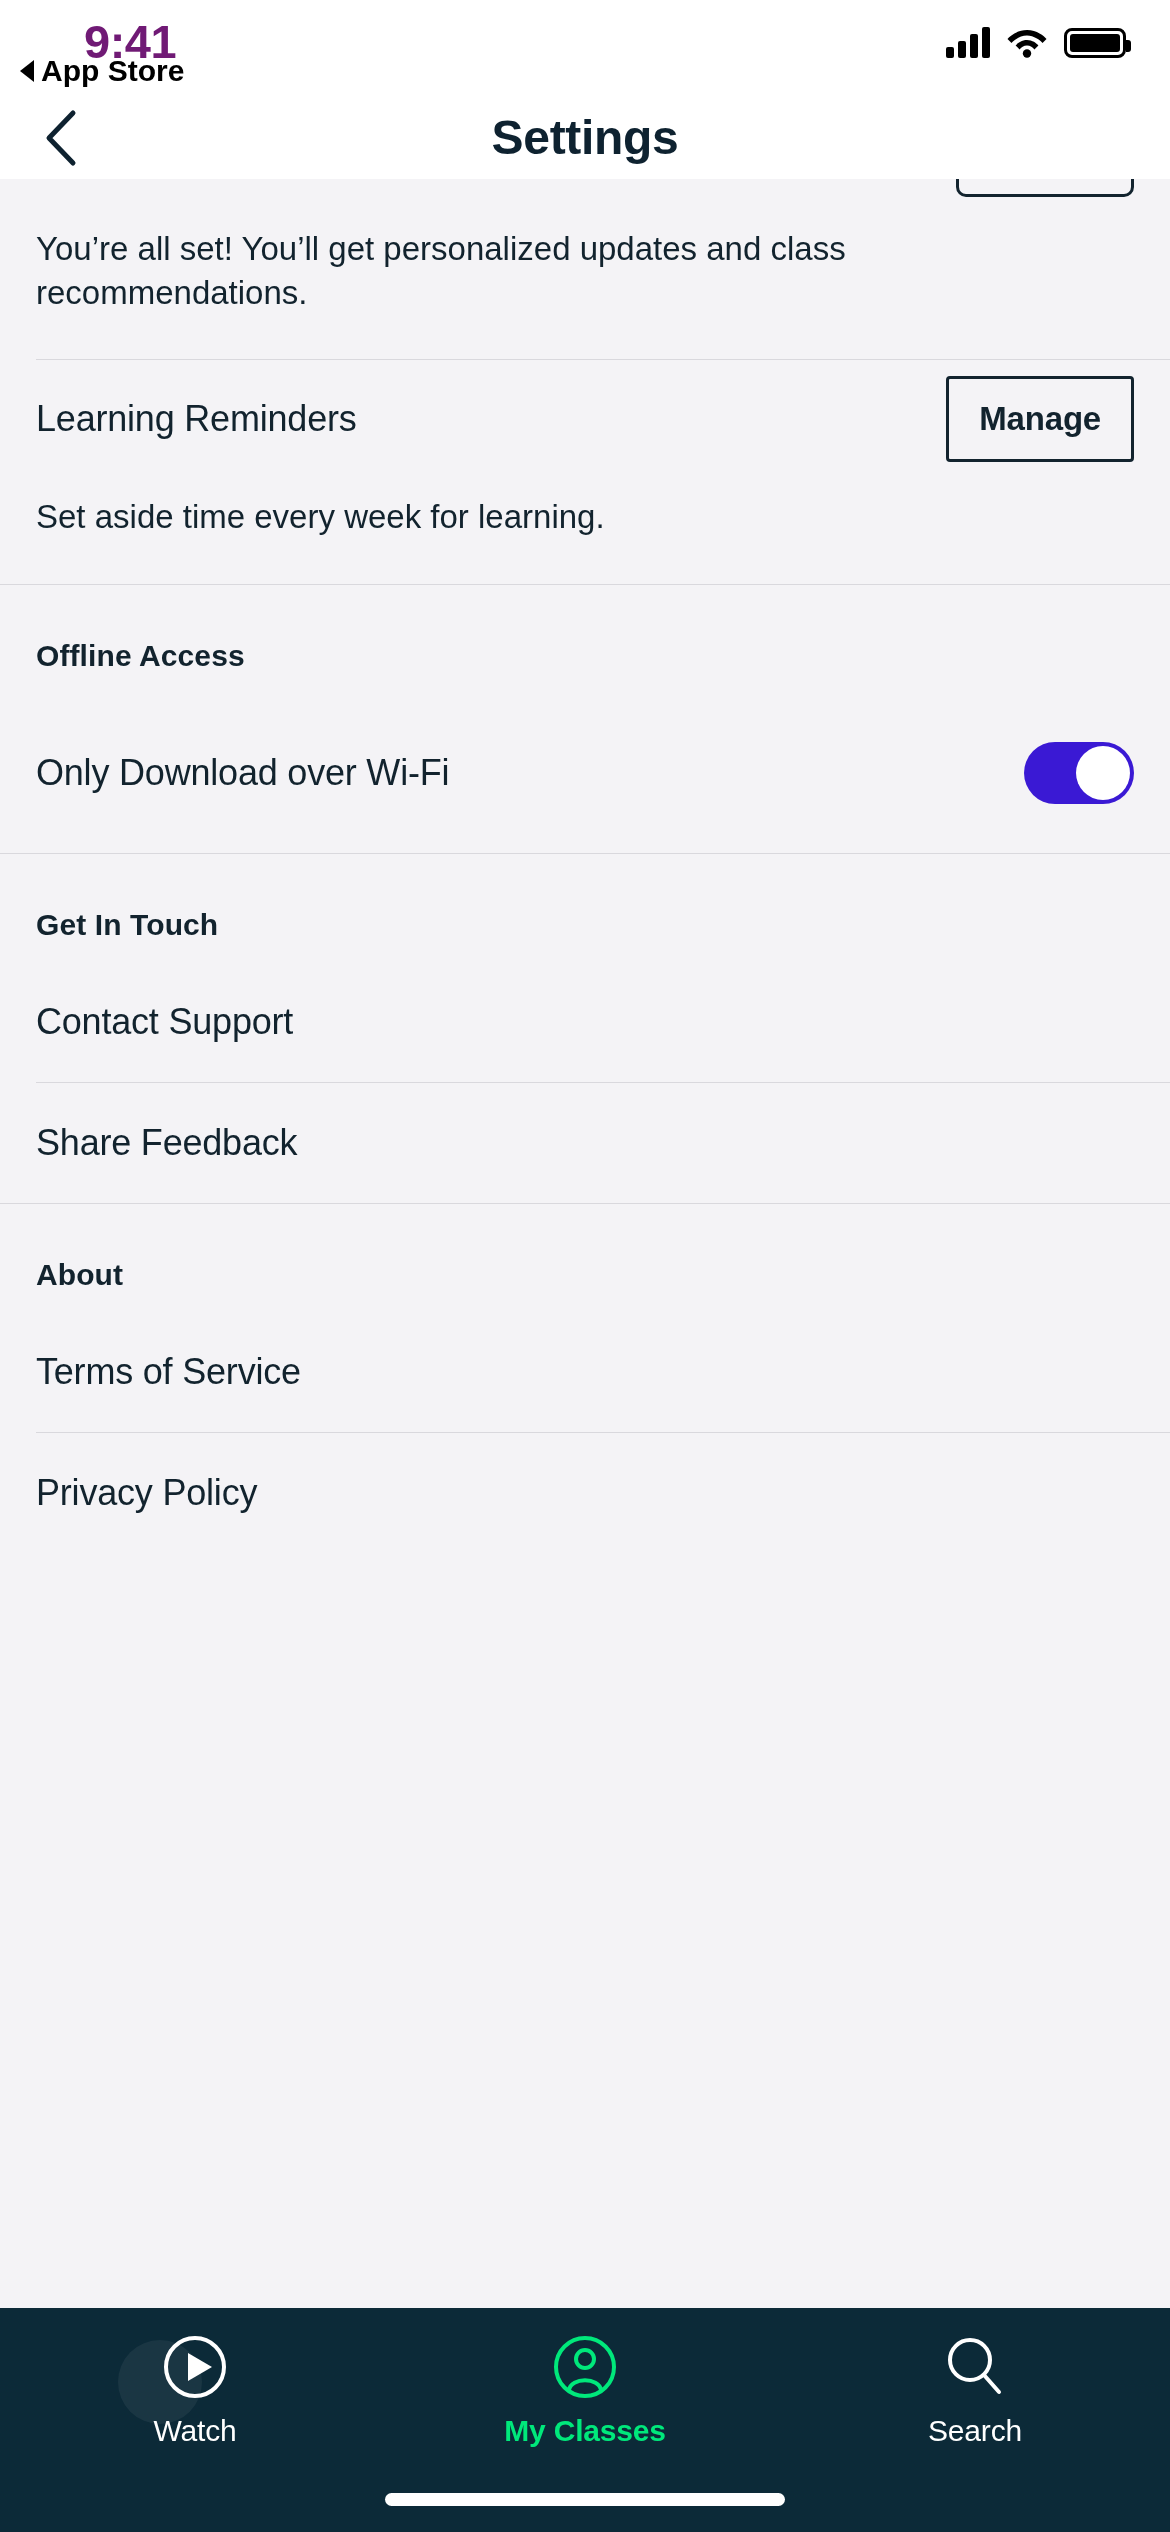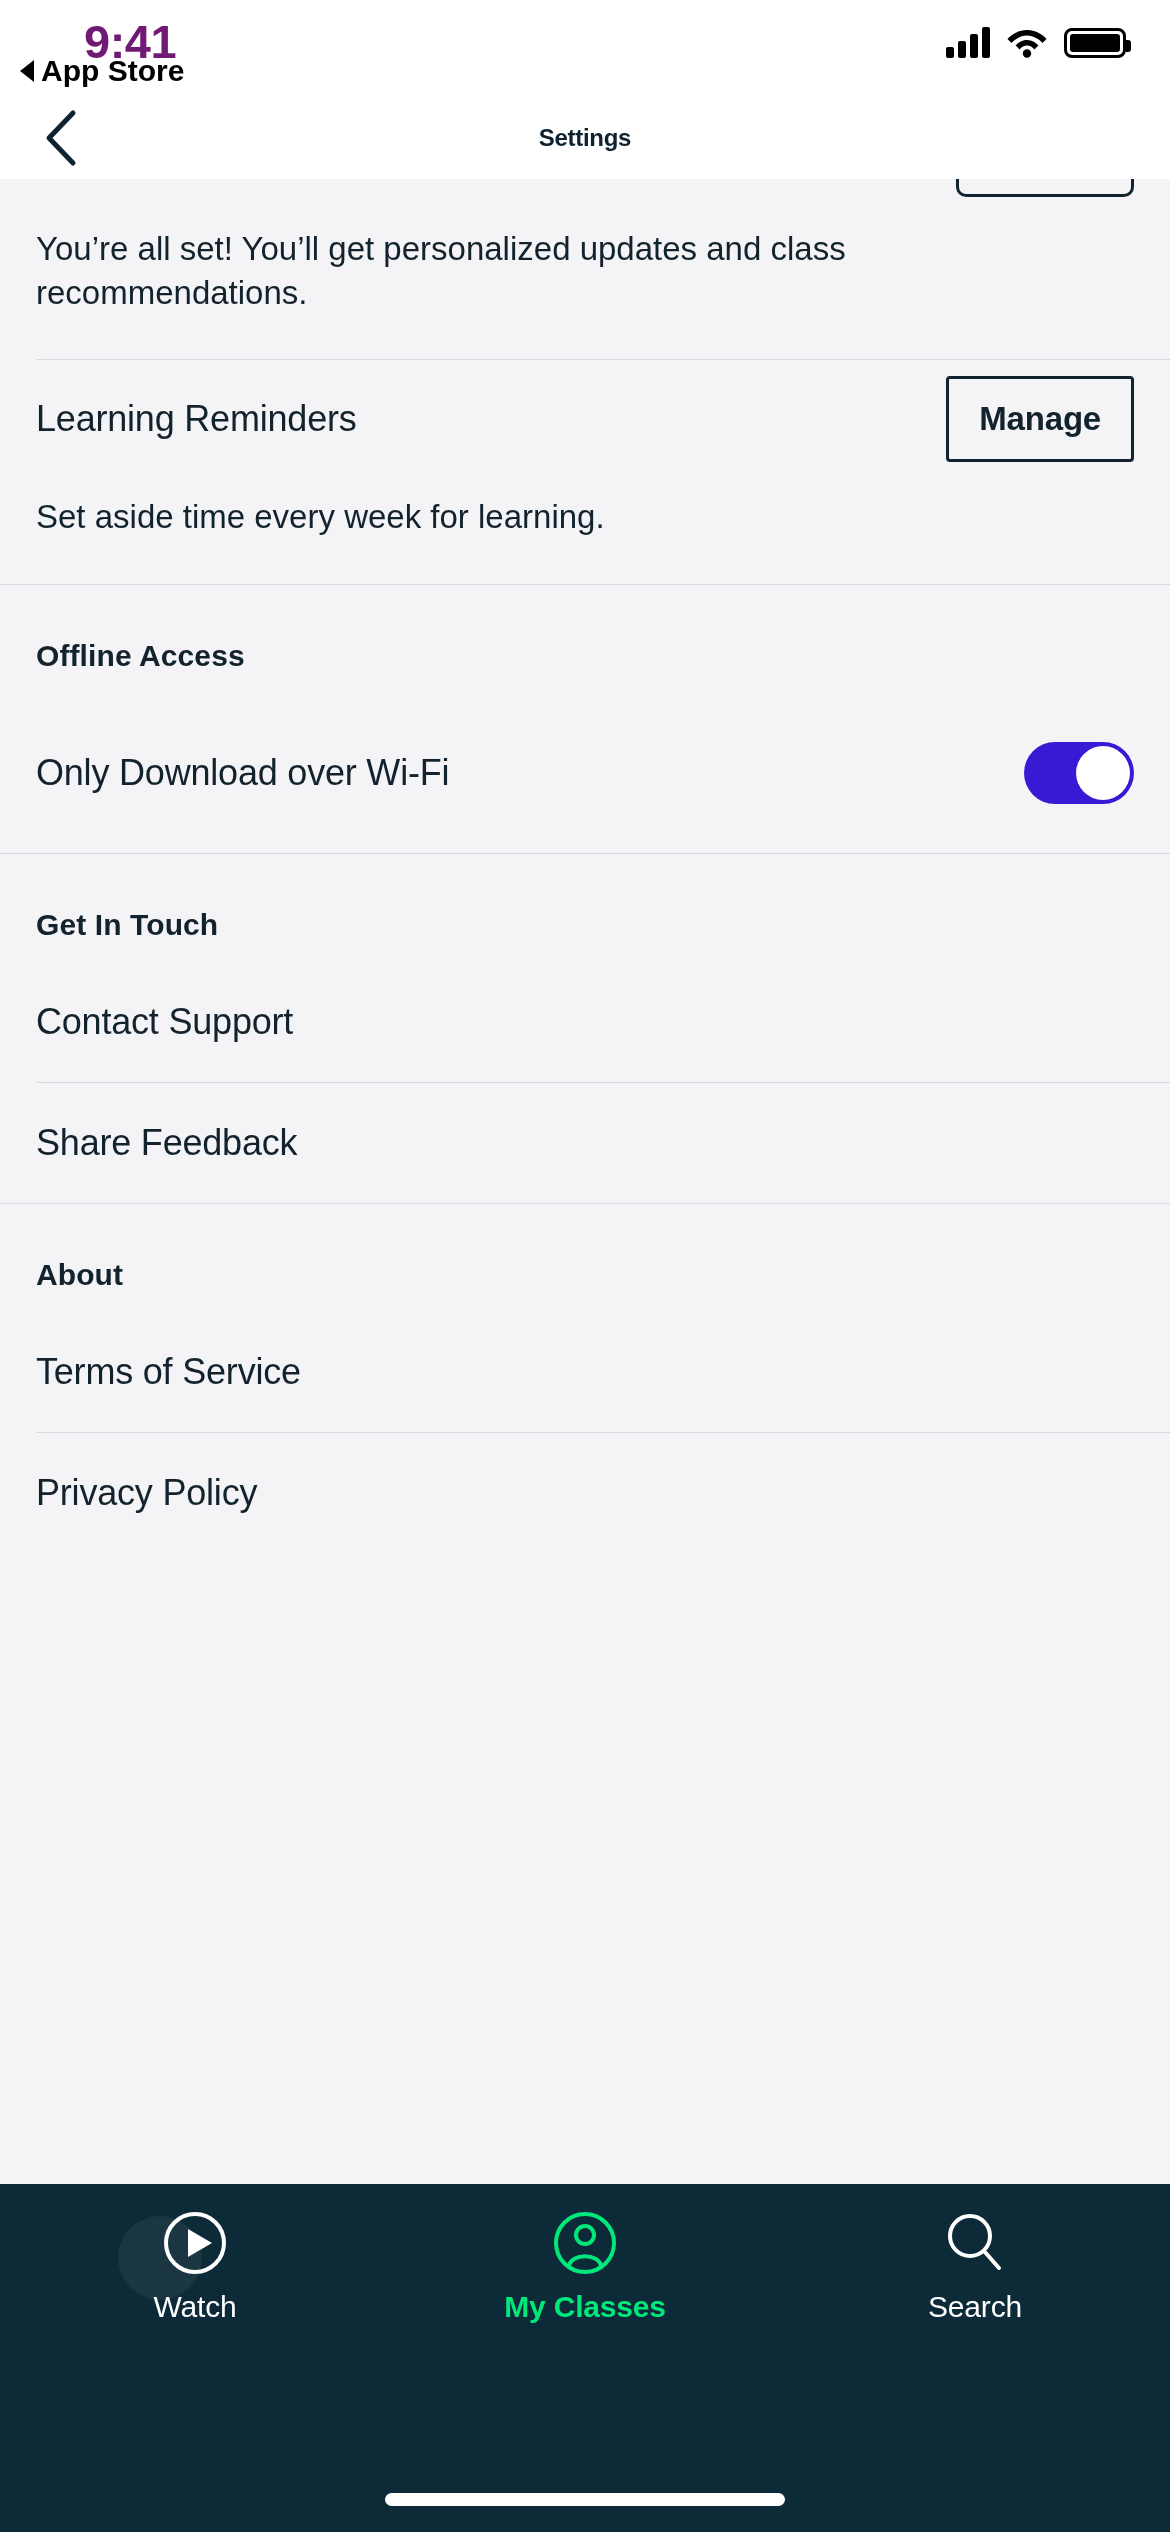--- a/index.html
+++ b/index.html
@@ -63,21 +63,21 @@
   
   .navbar{
     position:relative; height:83px; background:#fff; flex:0 0 auto;
     display:flex; align-items:center; justify-content:center;
   }
   .nav-back{
     position:absolute; left:30px; top:50%; transform:translateY(-50%);
     width:60px;height:60px; display:flex;align-items:center;justify-content:center;
   }
   .nav-title{
-    font-size:24px; font-weight:700; color:#0E2230; letter-spacing:-0.3px;
+    font-size:48px; font-weight:700; color:#0E2230; letter-spacing:-0.3px;
   }
 
   
   .content{
     flex:1 1 auto; background:#F4F3F6; position:relative; overflow:hidden;
   }
 
   .clipped-btn-wrap{
     position:relative; height:22px;
   }
@@ -136,21 +136,21 @@
   }
 
   .link-row{
     display:flex; align-items:center;
     padding:0 36px; min-height:120px;
     font-size:36px; color:#12232E; letter-spacing:-0.2px;
   }
 
   
   .tabbar{
-    flex:0 0 auto; height:348px; background:#0C2A38;
+    flex:0 0 auto; height:224px; background:#0C2A38;
     display:flex; flex-direction:column; position:relative;
   }
   .tabs{
     display:flex; align-items:flex-start; justify-content:space-around;
     padding-top:26px;
   }
   .tab{
     display:flex; flex-direction:column; align-items:center; gap:14px;
     width:260px; position:relative;
   }

